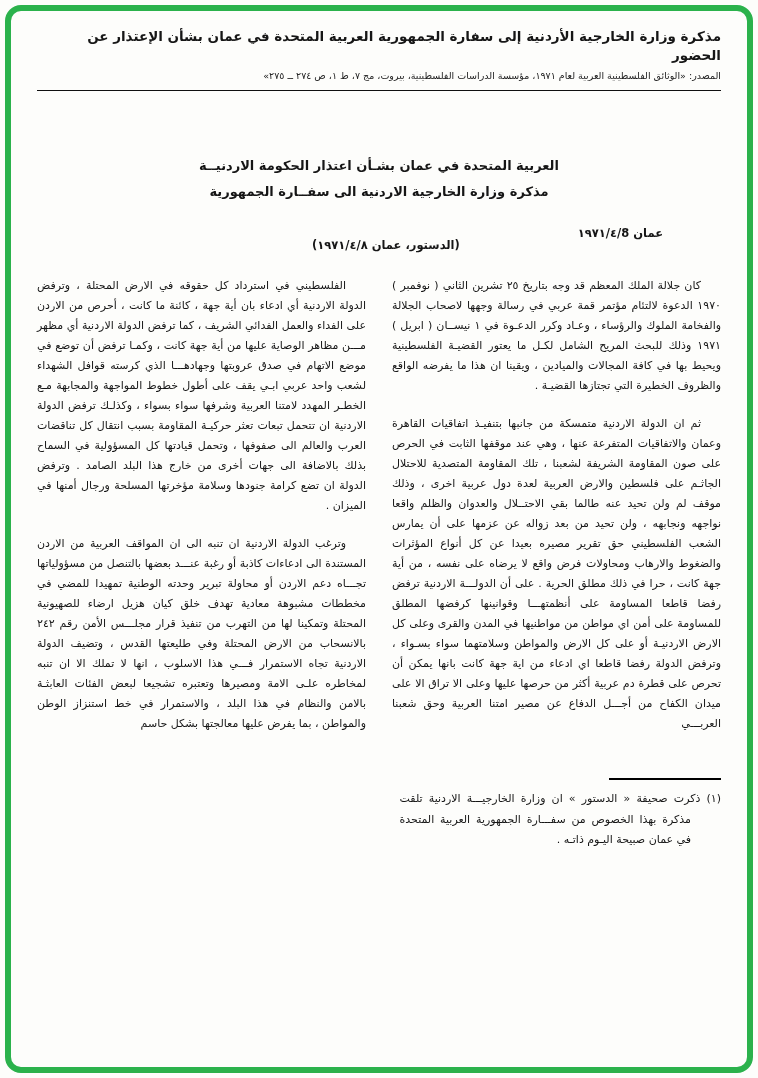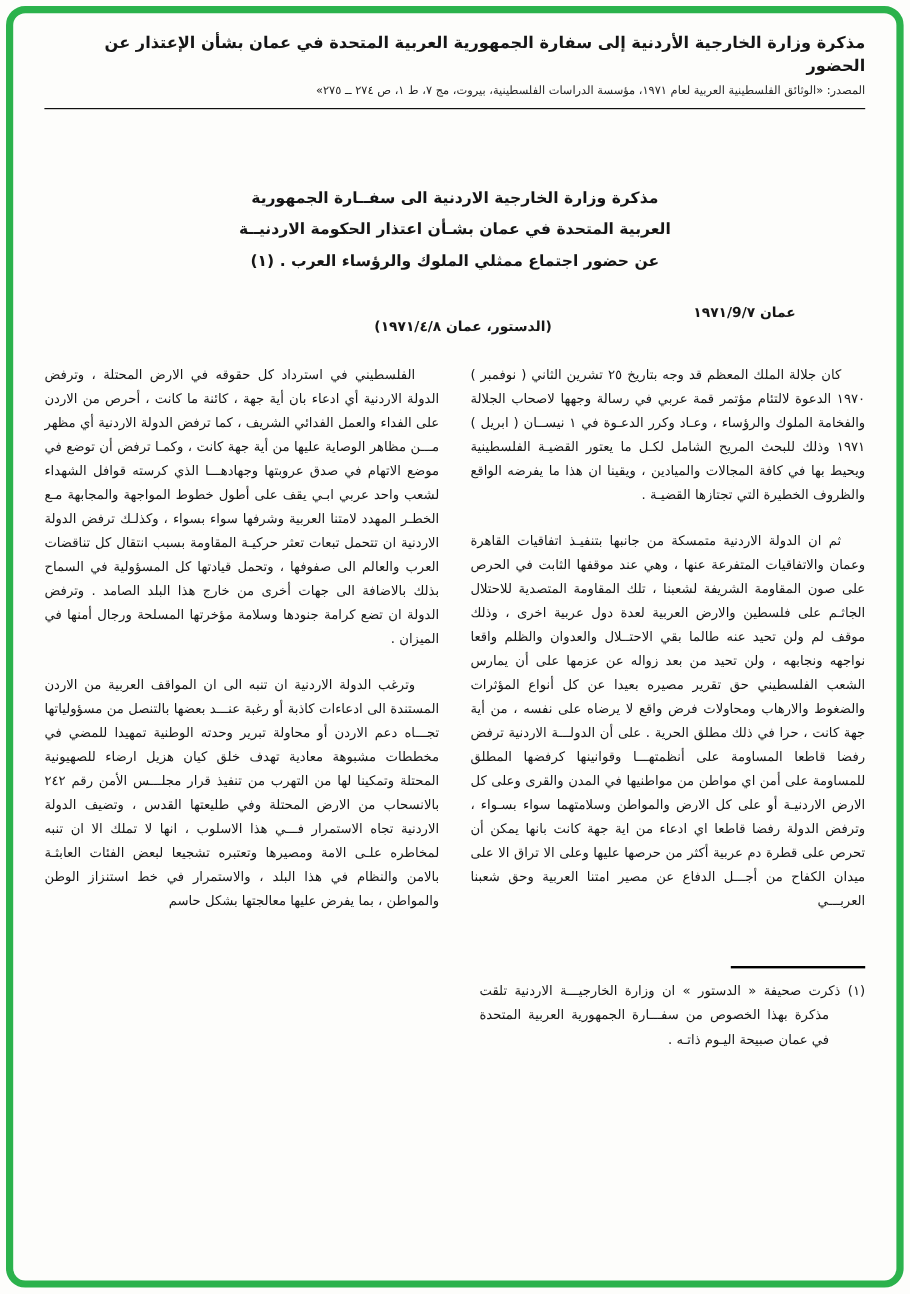--- a/index.html
+++ b/index.html
@@ -89,27 +89,26 @@
 
   <header>
     <div class="hdr-title">مذكرة وزارة الخارجية الأردنية إلى سفارة الجمهورية العربية المتحدة في عمان بشأن الإعتذار عن الحضور</div>
     <div class="hdr-source">المصدر: «الوثائق الفلسطينية العربية لعام ١٩٧١، مؤسسة الدراسات الفلسطينية، بيروت، مج ٧، ط ١، ص ٢٧٤ ــ ٢٧٥»</div>
     <hr class="hdr-rule">
   </header>
 
   <main>
 
     <div class="doc-title">
+      <div>العربية المتحدة في عمان بشـأن اعتذار الحكومة الاردنيــة</div>
       <div>مذكرة وزارة الخارجية الاردنية الى سفــارة الجمهورية</div>
-      <div>العربية المتحدة في عمان بشـأن اعتذار الحكومة الاردنيــة</div>
-      <div>عن حضور اجتماع ممثلي الملوك والرؤساء العرب . (١)</div>
     </div>
 
     <div class="dateline">
-      <span class="dl-place">عمان ١٩٧١/9/٧</span>
+      <span class="dl-place">عمان ١٩٧١/٤/8</span>
       <span class="dl-src">(الدستور، عمان ١٩٧١/٤/٨)</span>
     </div>
 
     <div class="columns">
       <div class="col">
         <p>كان جلالة الملك المعظم قد وجه بتاريخ ٢٥ تشرين الثاني ( نوفمبر ) ١٩٧٠ الدعوة لالتئام مؤتمر قمة عربي في رسالة وجهها لاصحاب الجلالة والفخامة الملوك والرؤساء ، وعـاد وكرر الدعـوة في ١ نيســان ( ابريل ) ١٩٧١ وذلك للبحث المريح الشامل لكـل ما يعتور القضيـة الفلسطينية ويحيط بها في كافة المجالات والميادين ، ويقينا ان هذا ما يفرضه الواقع والظروف الخطيرة التي تجتازها القضيـة .</p>
         <p>ثم ان الدولة الاردنية متمسكة من جانبها بتنفيـذ اتفاقيات القاهرة وعمان والاتفاقيات المتفرعة عنها ، وهي عند موقفها الثابت في الحرص على صون المقاومة الشريفة لشعبنا ، تلك المقاومة المتصدية للاحتلال الجاثـم على فلسطين والارض العربية لعدة دول عربية اخرى ، وذلك موقف لم ولن تحيد عنه طالما بقي الاحتــلال والعدوان والظلم واقعا نواجهه ونجابهه ، ولن تحيد من بعد زواله عن عزمها على أن يمارس الشعب الفلسطيني حق تقرير مصيره بعيدا عن كل أنواع المؤثرات والضغوط والارهاب ومحاولات فرض واقع لا يرضاه على نفسه ، من أية جهة كانت ، حرا في ذلك مطلق الحرية . على أن الدولـــة الاردنية ترفض رفضا قاطعا المساومة على أنظمتهـــا وقوانينها كرفضها المطلق للمساومة على أمن اي مواطن من مواطنيها في المدن والقرى وعلى كل الارض الاردنيـة أو على كل الارض والمواطن وسلامتهما سواء بسـواء ، وترفض الدولة رفضا قاطعا اي ادعاء من اية جهة كانت بانها يمكن أن تحرص على قطرة دم عربية أكثر من حرصها عليها وعلى الا تراق الا على ميدان الكفاح من أجـــل الدفاع عن مصير امتنا العربية وحق شعبنا العربـــي</p>
       </div>
       <div class="col">
         <p>الفلسطيني في استرداد كل حقوقه في الارض المحتلة ، وترفض الدولة الاردنية أي ادعاء بان أية جهة ، كائنة ما كانت ، أحرص من الاردن على الفداء والعمل الفدائي الشريف ، كما ترفض الدولة الاردنية أي مظهر مـــن مظاهر الوصاية عليها من أية جهة كانت ، وكمـا ترفض أن توضع في موضع الاتهام في صدق عروبتها وجهادهـــا الذي كرسته قوافل الشهداء لشعب واحد عربي ابـي يقف على أطول خطوط المواجهة والمجابهة مـع الخطـر المهدد لامتنا العربية وشرفها سواء بسواء ، وكذلـك ترفض الدولة الاردنية ان تتحمل تبعات تعثر حركيـة المقاومة بسبب انتقال كل تناقضات العرب والعالم الى صفوفها ، وتحمل قيادتها كل المسؤولية في السماح بذلك بالاضافة الى جهات أخرى من خارج هذا البلد الصامد . وترفض الدولة ان تضع كرامة جنودها وسلامة مؤخرتها المسلحة ورجال أمنها في الميزان .</p>

